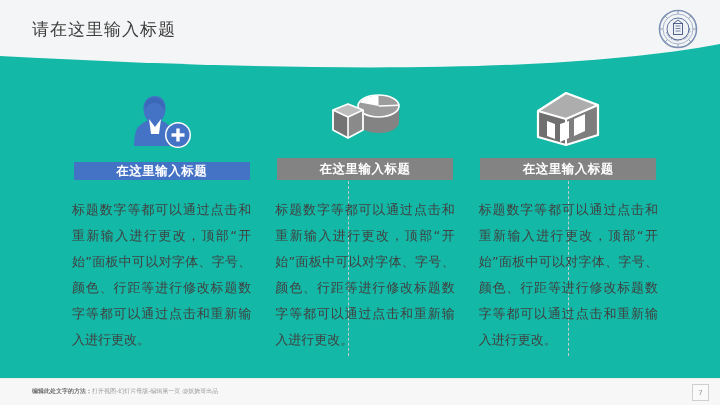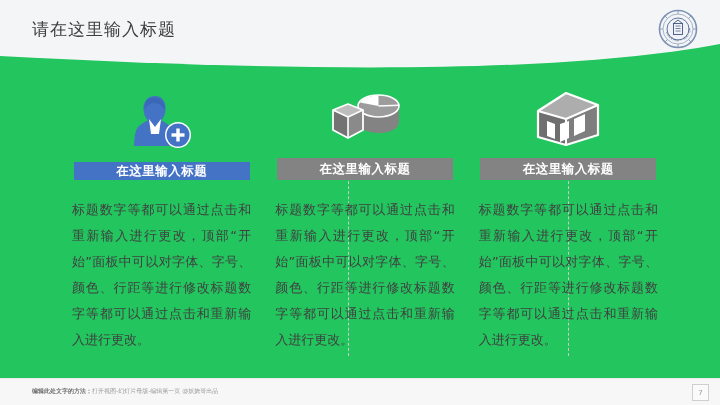--- a/index.html
+++ b/index.html
@@ -7,21 +7,21 @@
     padding: 0;
     background: #ffffff;
   }
   body {
     font-family: "DejaVu Sans", "Liberation Sans", sans-serif;
   }
   #slide {
     position: relative;
     width: 720px;
     height: 405px;
-    background: #22c55e;
+    background: #14b8a6;
     overflow: hidden;
   }
 
   
   .header-band {
     position: absolute;
     left: 0;
     top: 0;
     width: 720px;
     height: 78px;

